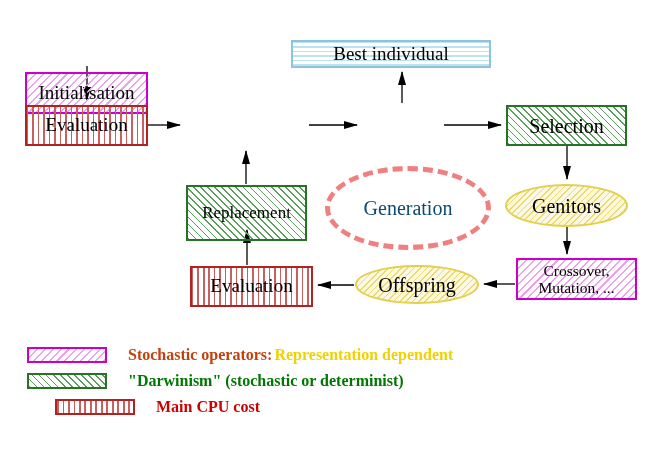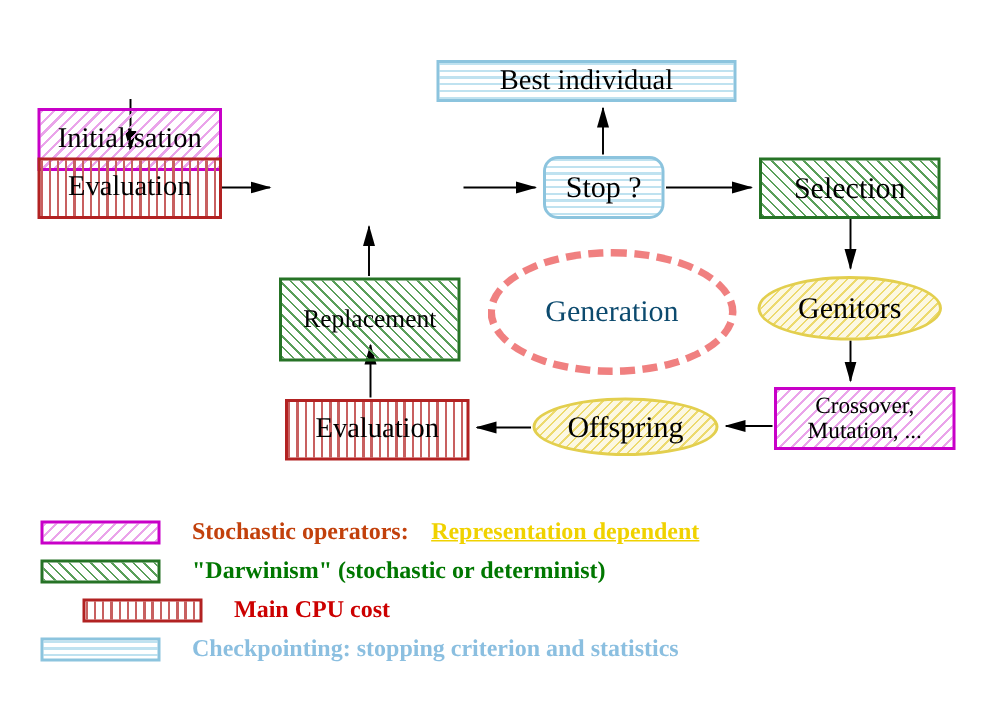--- a/index.html
+++ b/index.html
@@ -35,21 +35,21 @@
   }
   .rounded{border-radius:10px;}
   .generation{
     border:5px dashed #F08080;border-radius:50%;color:#0c4a6e;background:#fff;
   }
   
   .legend-row{position:absolute;left:27px;display:flex;align-items:center;}
   .swatch{width:80px;height:16px;box-sizing:border-box;flex:0 0 auto;}
   .legend-text{margin-left:21px;font-size:16px;font-weight:bold;white-space:nowrap;}
   .t-magenta{color:#c2410c;}
-  .t-gold{color:#F0D200;margin-left:15px;text-decoration:underline;}
+  .t-gold{color:#F0D200;margin-left:2px;}
   .t-green{color:#007700;}
   .t-red{color:#CC0000;}
   .t-blue{color:#8BBFE0;}
   .arrows{position:absolute;left:0;top:0;width:662px;height:471px;pointer-events:none;}
   .two-line span{display:block;}
 </style>
 </head>
 <body>
 
 <div class="canvas">
@@ -75,21 +75,20 @@
     </g>
   </svg>
 
   <div class="node hatch-magenta" style="left:25px;top:24px;width:123px;height:42px;font-size:19px;margin-top:48px;">Initialisation</div>
 
   <div class="node stripe-red" style="left:25px;top:105px;width:123px;height:41px;font-size:19px;">Evaluation</div>
 
   <div class="node stripe-cyan" style="left:291px;top:40px;width:200px;height:28px;font-size:19px;">Best individual</div>
 
 
-  <div class="node stripe-cyan rounded" style="left:362px;top:104px;width:81px;height:42px;font-size:20px;">Stop ?</div>
 
   <div class="node hatch-green" style="left:506px;top:105px;width:121px;height:41px;font-size:20px;">Selection</div>
 
   <div class="node hatch-green" style="left:186px;top:185px;width:121px;height:56px;font-size:17px;">Replacement</div>
 
   <div class="node generation" style="left:325px;top:166px;width:166px;height:84px;font-size:20px;">Generation</div>
 
   <div class="node hatch-yellow" style="left:505px;top:184px;width:123px;height:43px;font-size:20px;">Genitors</div>
 
   <div class="node stripe-red" style="left:190px;top:266px;width:123px;height:41px;font-size:19px;">Evaluation</div>
@@ -117,20 +116,14 @@
     </div>
   </div>
 
   <div class="legend-row" style="top:398px;padding-left:28px;">
     <div class="swatch stripe-red"></div>
     <div class="legend-text">
       <span class="t-red">Main CPU cost</span>
     </div>
   </div>
 
-  <div class="legend-row" style="top:424px;">
-    <div class="swatch stripe-cyan"></div>
-    <div class="legend-text">
-      <span class="t-blue">Checkpointing: stopping criterion and statistics</span>
-    </div>
-  </div>
 
 </div>
 
 </body></html>

